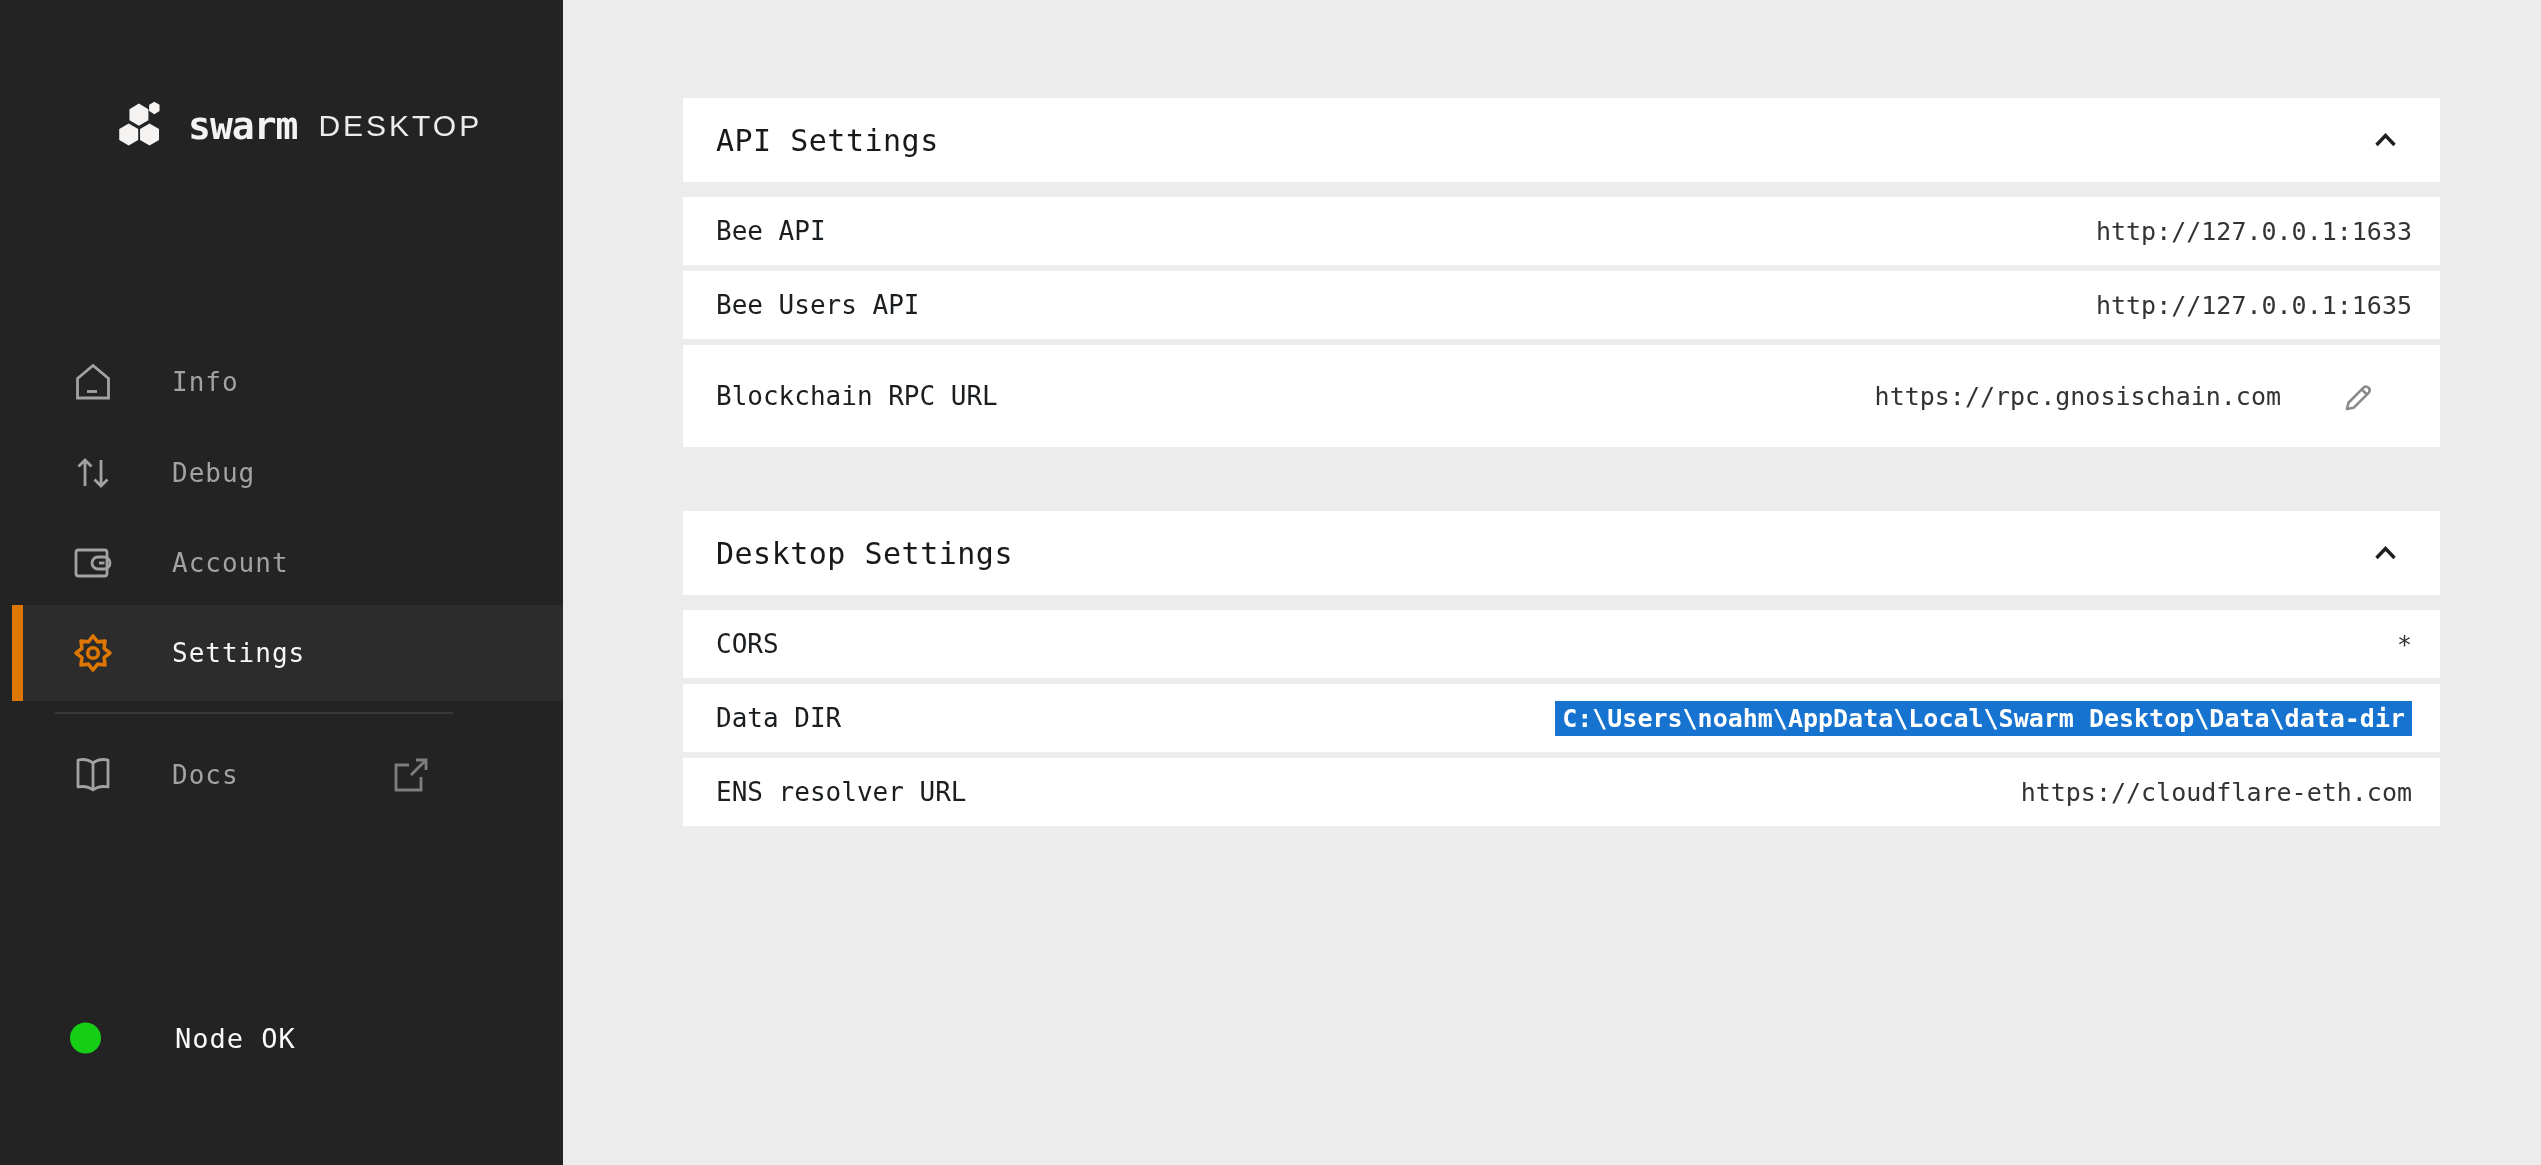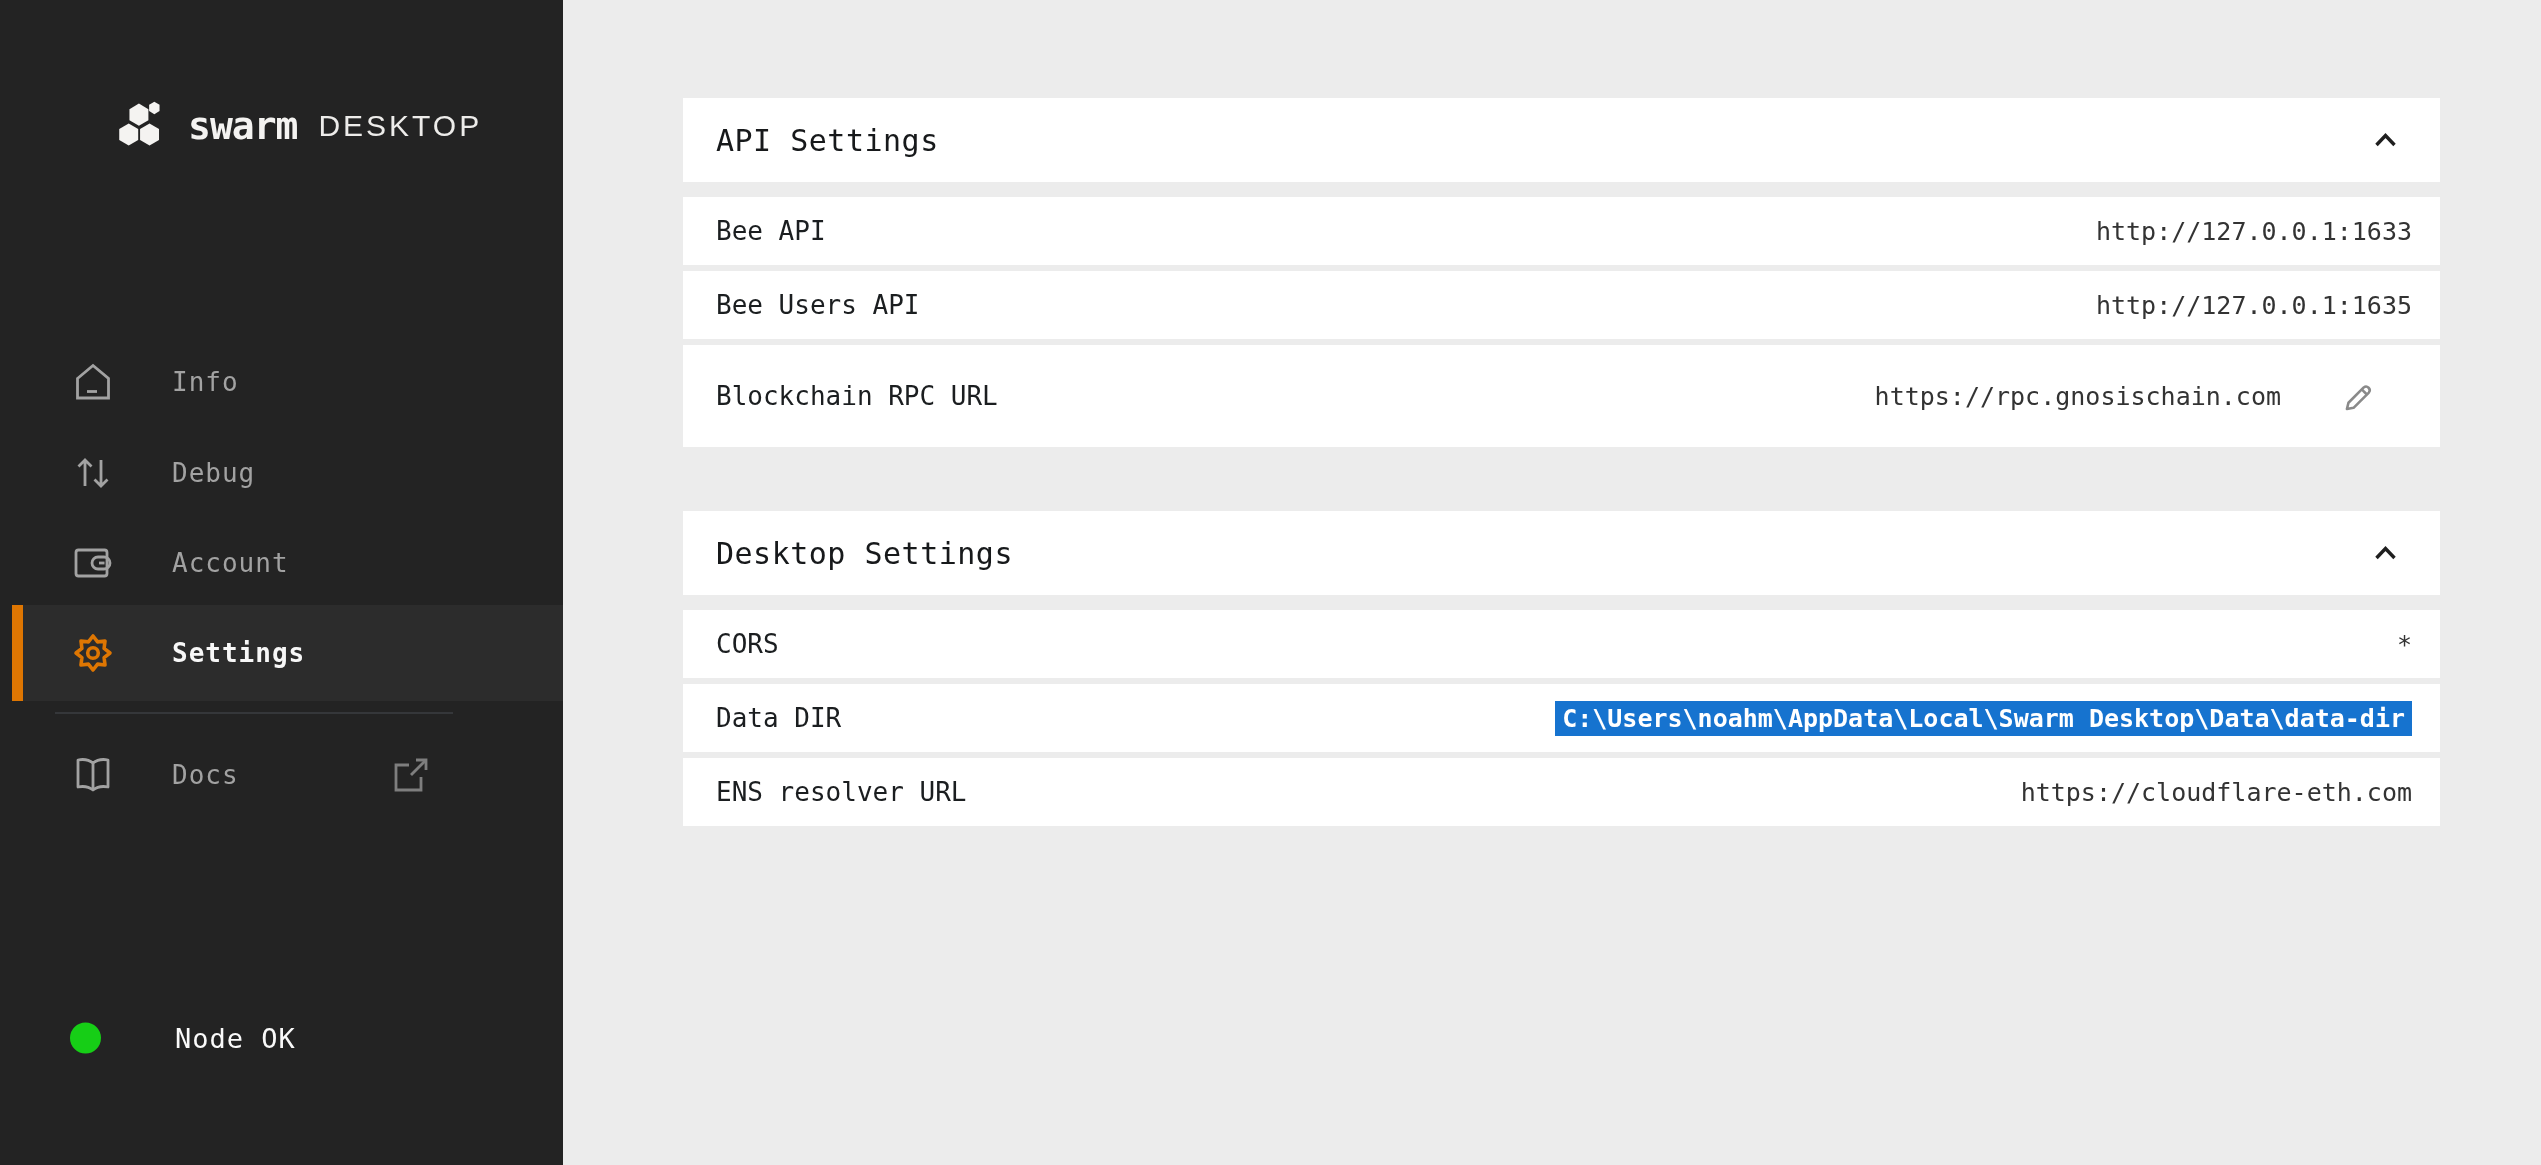--- a/index.html
+++ b/index.html
@@ -23,21 +23,21 @@
                   letter-spacing:3px; font-family:"Liberation Sans",sans-serif; }
 
   .nav-item { position:absolute; left:12px; width:563px; height:90px; cursor:pointer; }
   .nav-item .nav-icon { position:absolute; left:58px; top:50%; transform:translateY(-50%);
                         width:46px; height:46px; display:flex; align-items:center; justify-content:center; }
   .nav-item .nav-label { position:absolute; left:160px; top:50%; transform:translateY(-50%);
                          font-size:26px; color:#A2A2A2; letter-spacing:1px; }
   .nav-item.active { background:#2C2C2C; height:96px; }
   .nav-item.active::before { content:""; position:absolute; left:0; top:0; width:11px; height:100%;
                              background:#DE7602; }
-  .nav-item.active .nav-label { color:#F7F7F7;font-weight:bold; }
+  .nav-item.active .nav-label { color:#F7F7F7; }
   .ext-icon { position:absolute; left:378px; top:50%; transform:translateY(-50%);
               width:42px; height:42px; }
   .side-divider { position:absolute; left:55px; top:712px; width:398px; height:2px; background:#35373A; }
 
   .status { position:absolute; left:0; top:1010px; width:563px; height:56px; }
   .status-dot { position:absolute; left:70px; top:50%; transform:translateY(-50%);
                 width:31px; height:31px; border-radius:50%; background:#16CE16; }
   .status-label { position:absolute; left:175px; top:50%; transform:translateY(-50%);
                   color:#FAFAFA; font-size:27px; letter-spacing:1px; }
 

